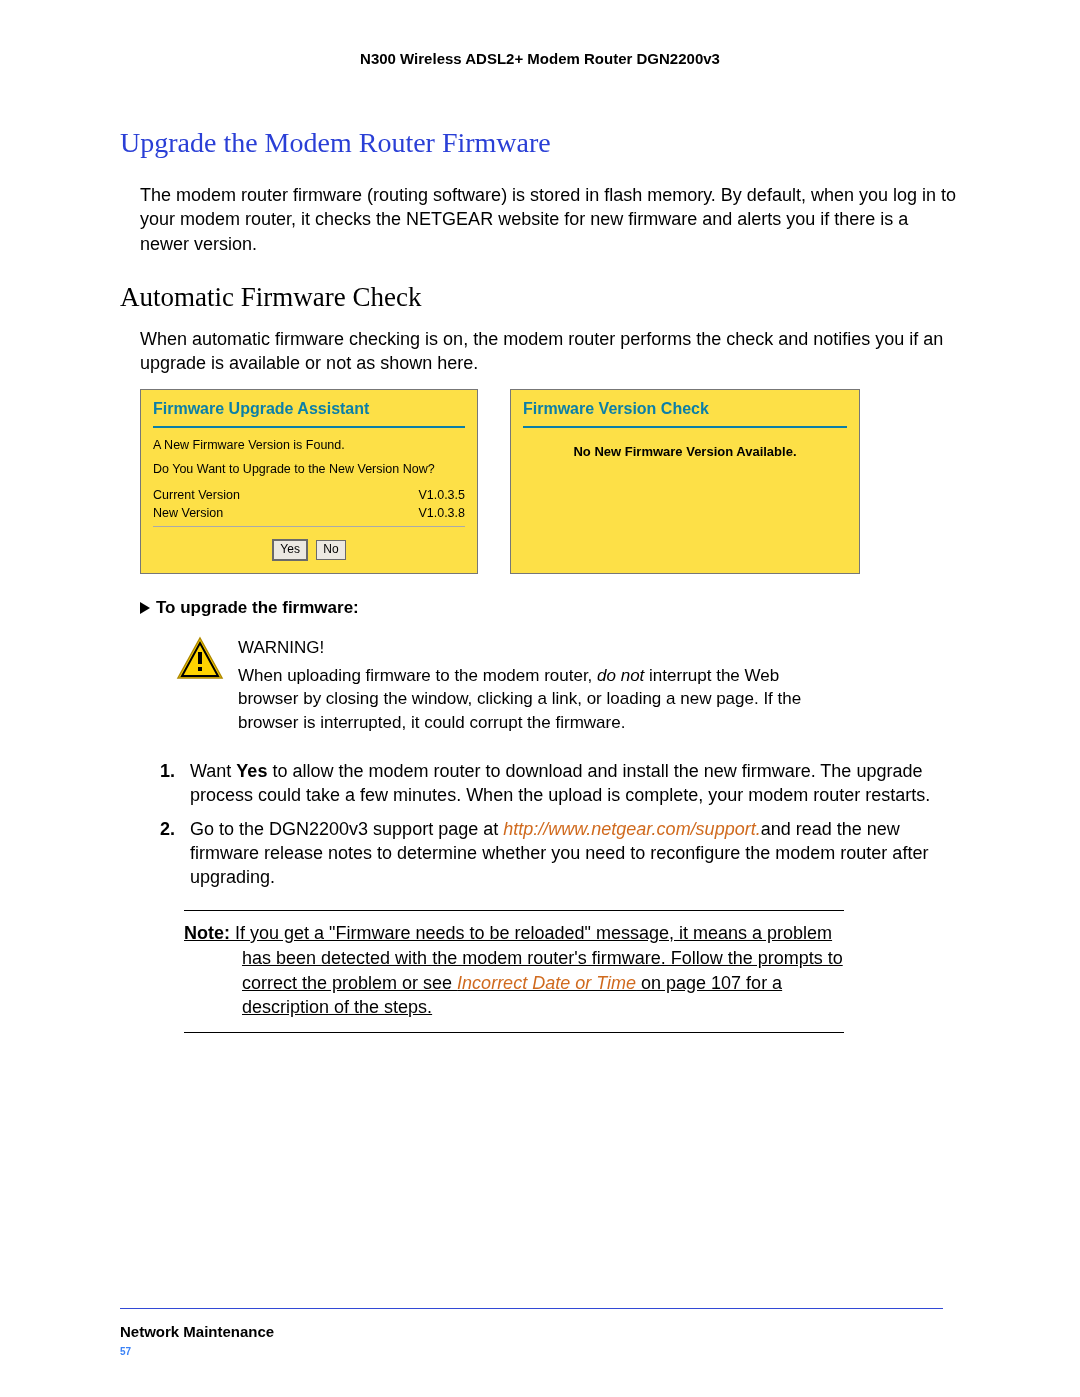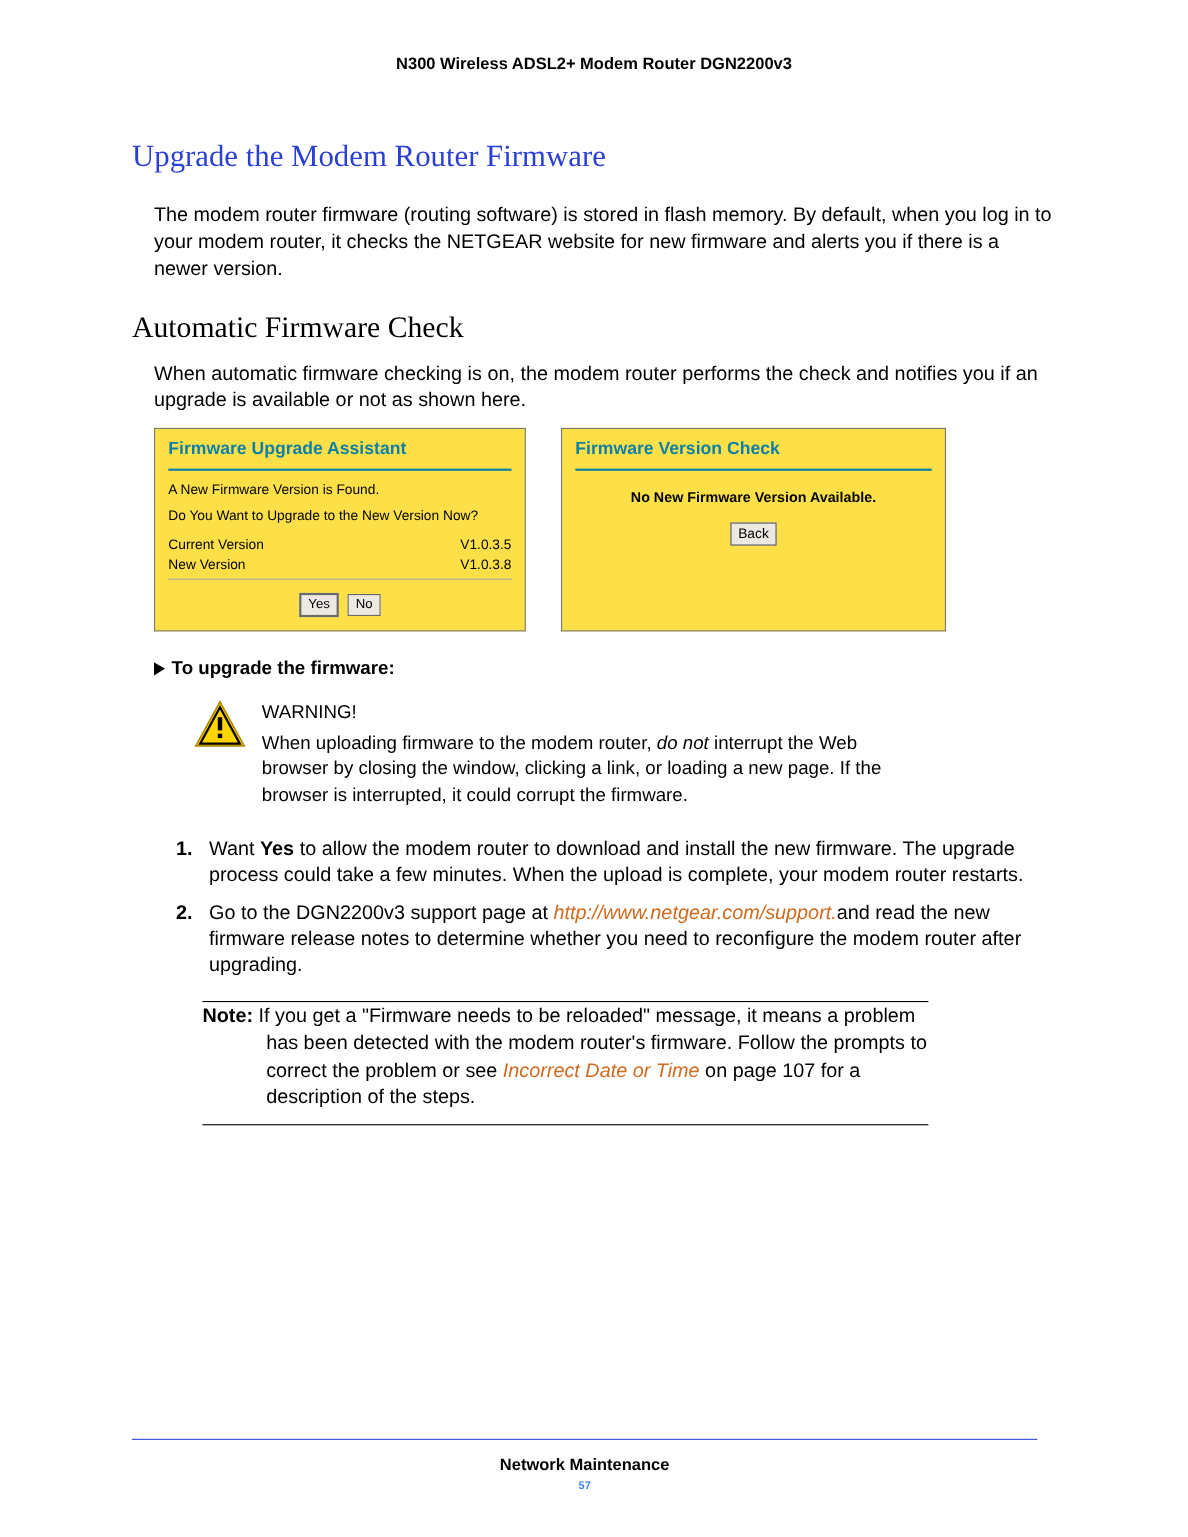--- a/index.html
+++ b/index.html
@@ -165,32 +165,32 @@
   .step-body {
     flex: 1;
   }
   .step-body .bold { font-weight: bold; }
   .link-italic { font-style: italic; color: #d06a1e; }
   .note-block {
     border-top: 1.5px solid #000;
     border-bottom: 1.5px solid #000;
     margin: 20px 0 0 64px;
     width: 660px;
-    padding: 0 0 12px 0;
+    padding: 10px 0 12px 0;
     font-size: 18px;
     line-height: 1.38;
+    text-decoration: underline;
   }
   .note-block .note-label { font-weight: bold; }
   .note-text { padding-left: 58px; text-indent: -58px; }
   .footer-block {
     position: absolute;
     bottom: 40px;
     left: 120px;
     right: 137px;
-    text-align: center;
     border-top: 1.5px solid #3249d6;
     padding-top: 14px;
   }
   .footer-title {
     font-weight: bold;
     font-size: 15px;
     margin-bottom: 6px;
   }
   .footer-pg {
     color: #3b82f6;
@@ -230,23 +230,20 @@
       <hr>
       <div class="btn-row">
         <span class="yn-btn" style="border-width:2px;">Yes</span>
         <span class="yn-btn" style="border-width:1px;">No</span>
       </div>
     </div>
 
     <div class="panel panel-right">
       <div class="panel-title">Firmware Version Check</div>
       <div class="no-new">No New Firmware Version Available.</div>
-      <div class="back-row">
-        <span class="back-btn">Back</span>
-      </div>
     </div>
 
   </div>
 
   <div class="procedure-title">
     <span class="arrow"></span><span>To upgrade the firmware:</span>
   </div>
 
   <div class="warning-block">
     <div class="warning-icon">

